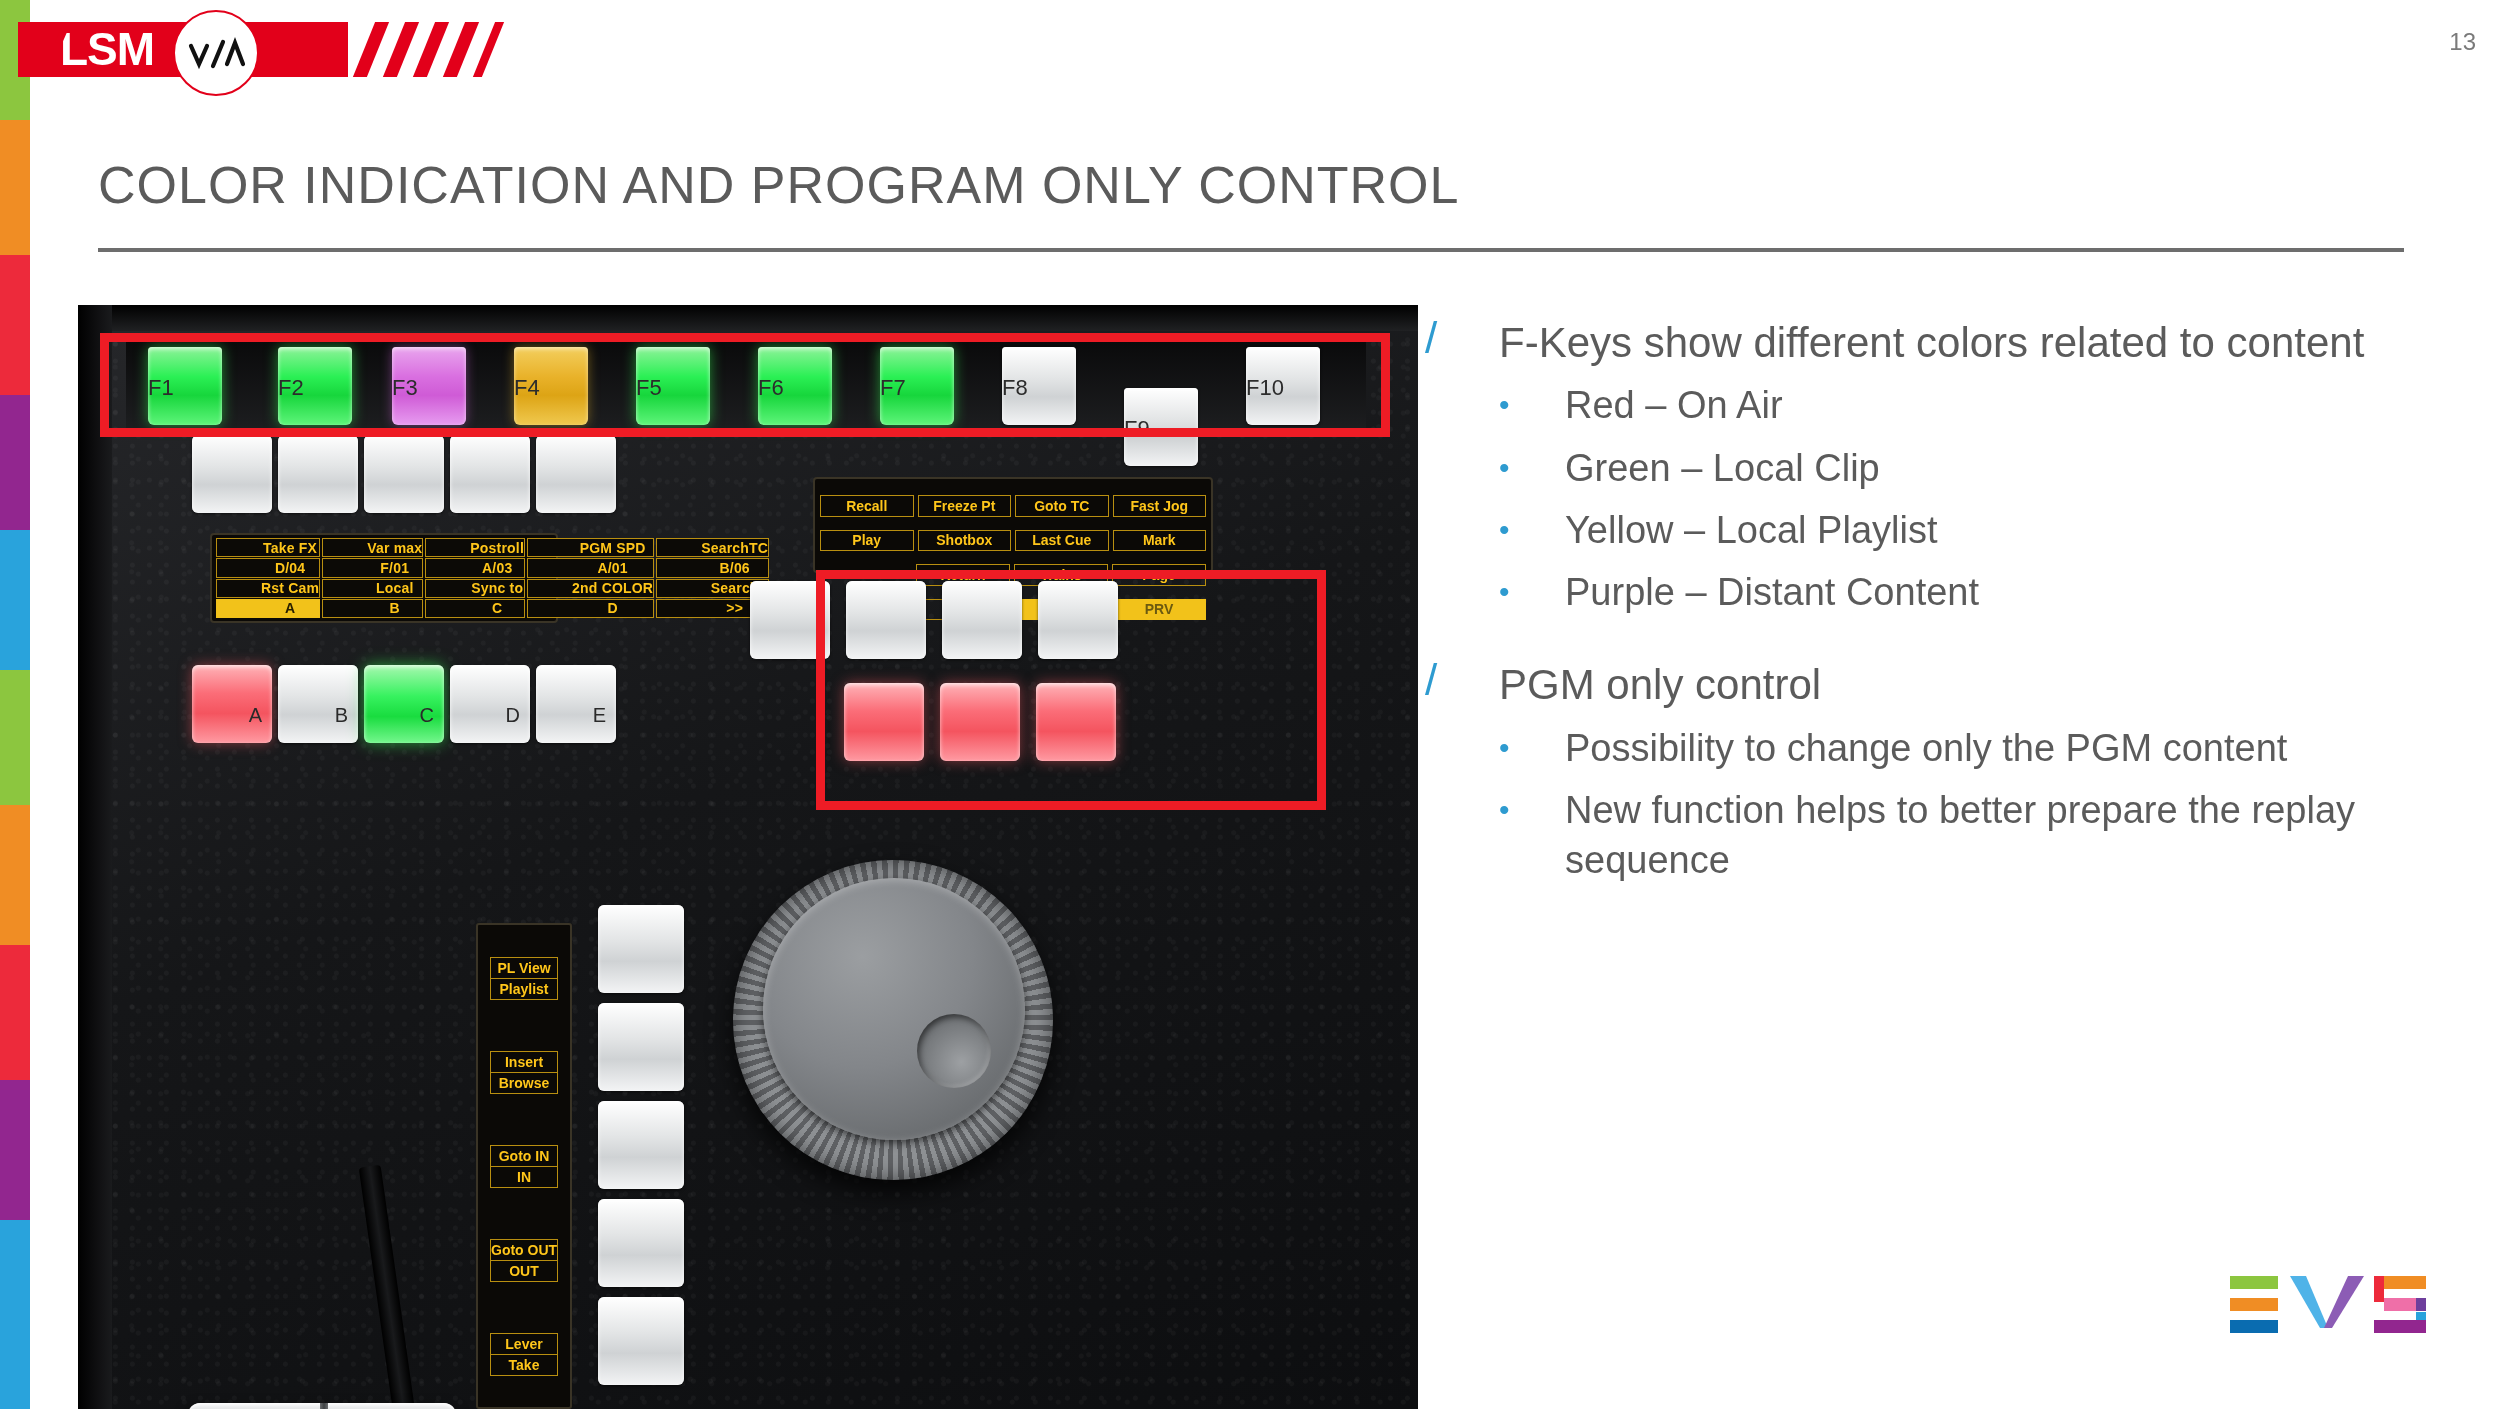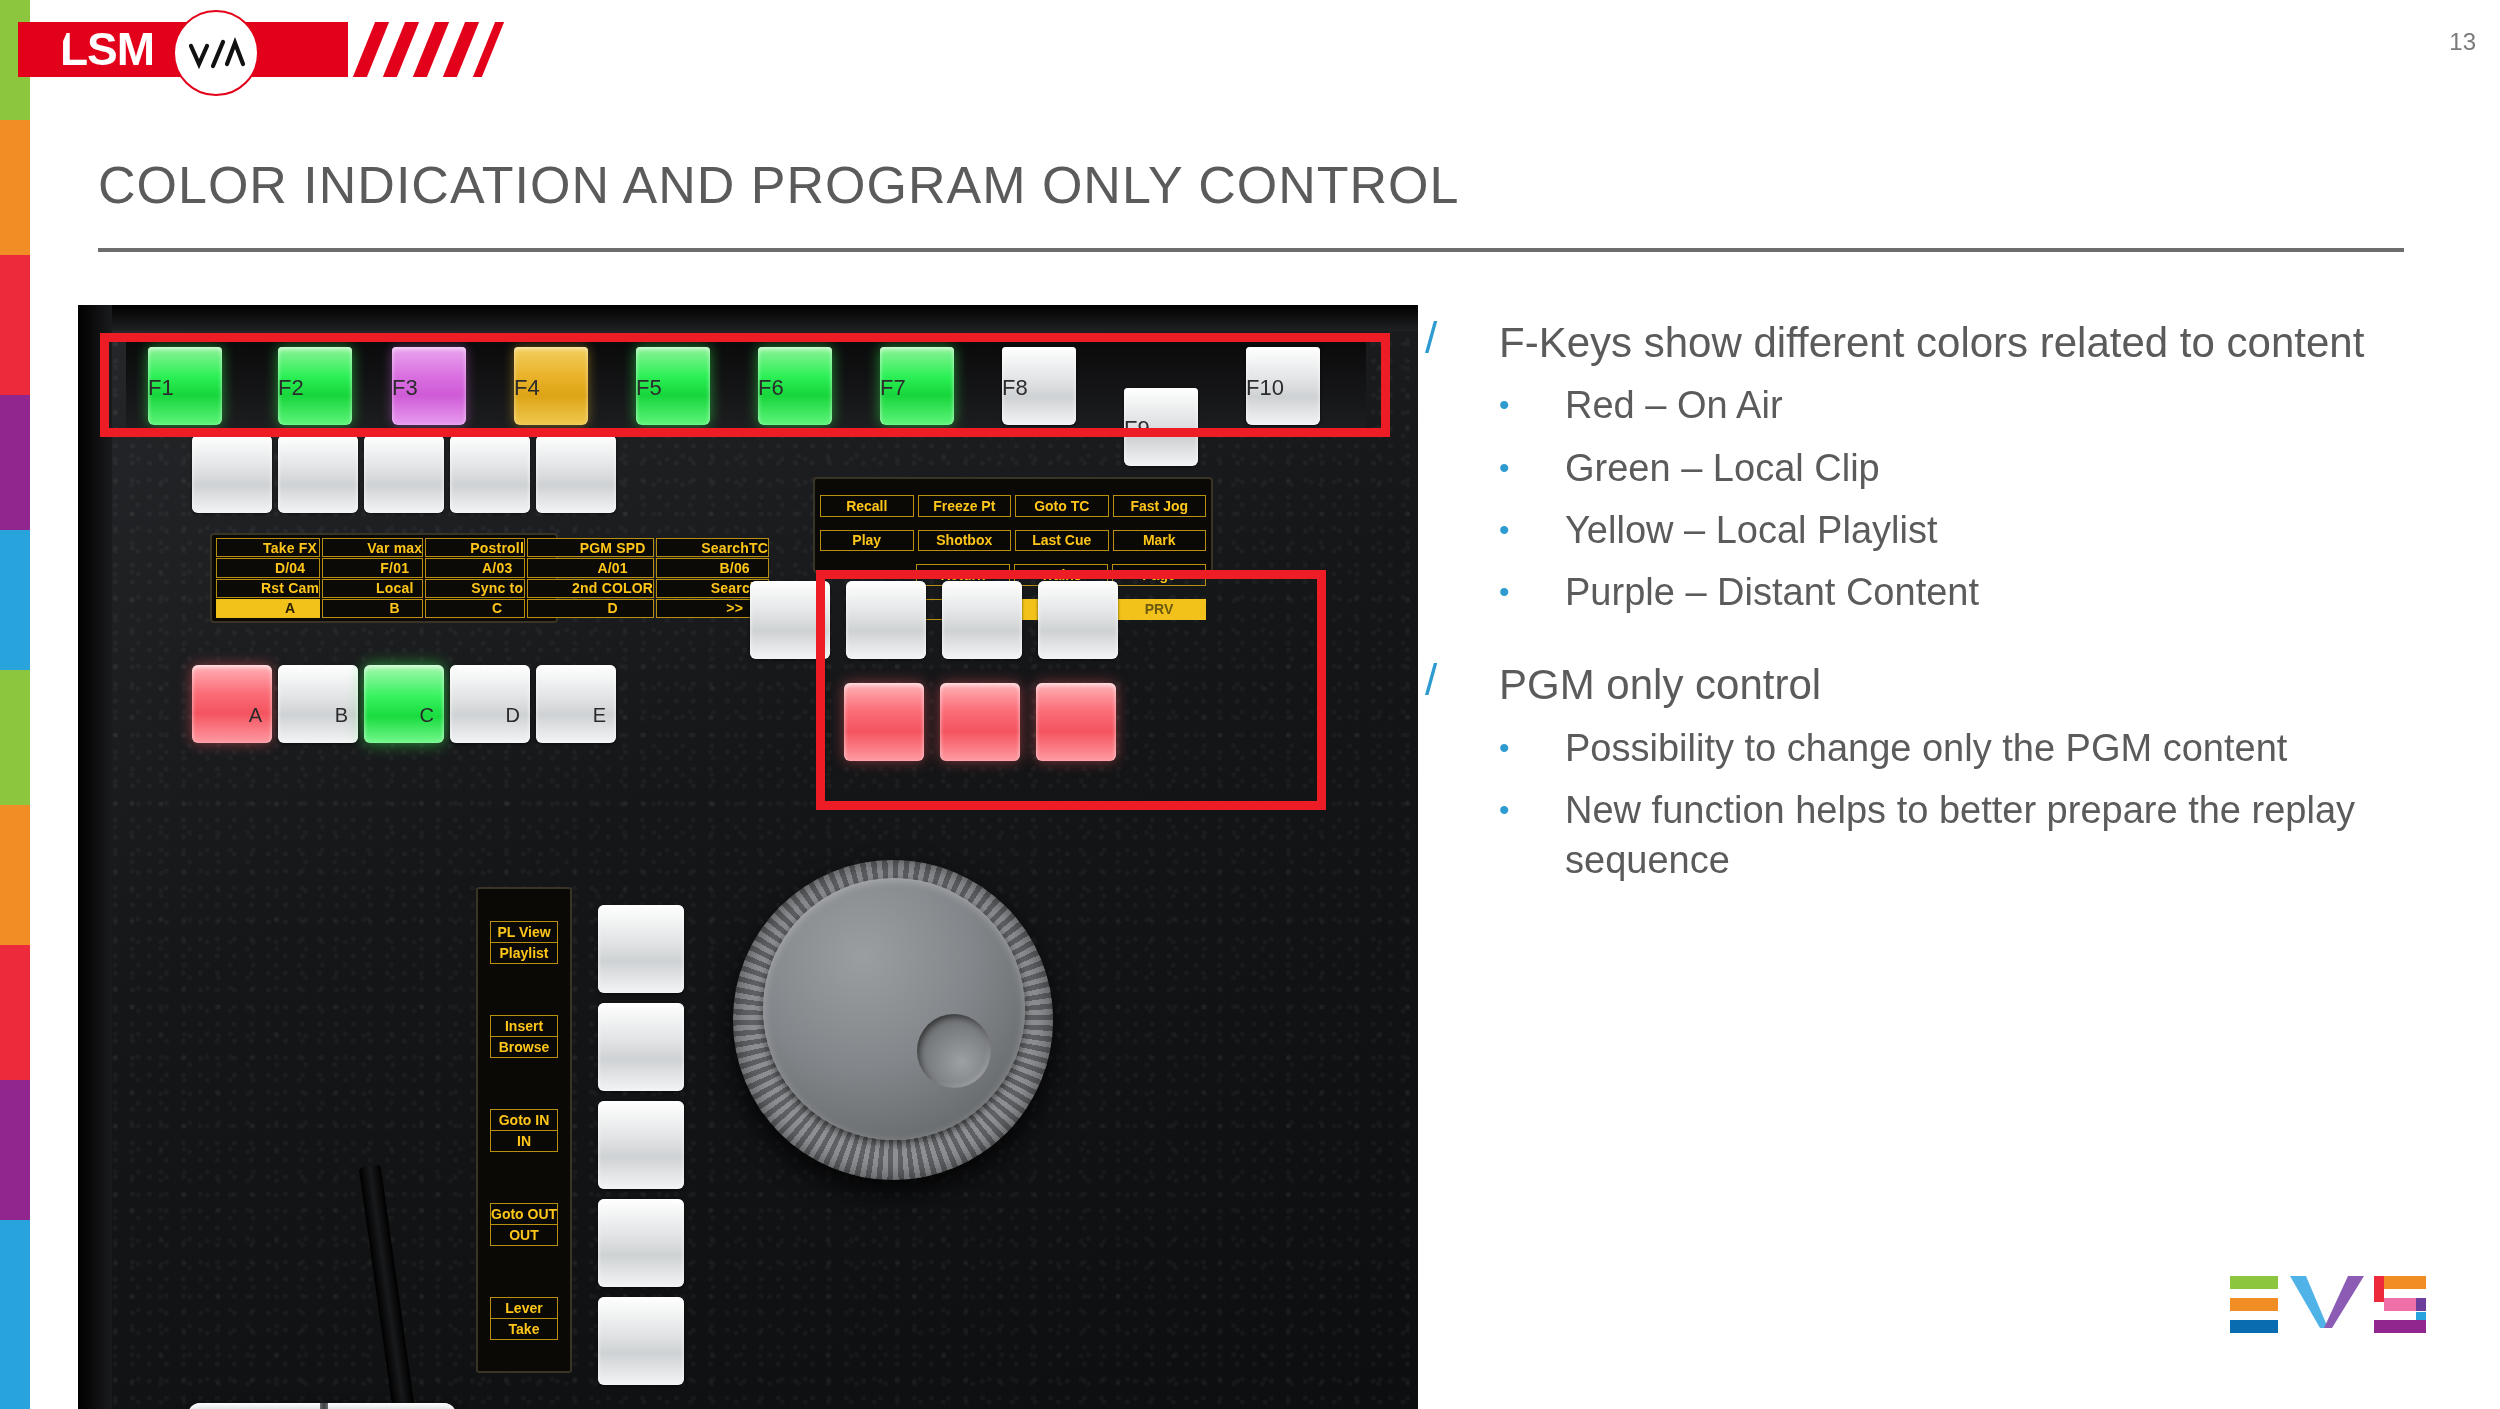--- a/index.html
+++ b/index.html
@@ -109,21 +109,21 @@
   #lcd-right { position:absolute; left:735px; top:172px; width:400px; height:96px;
       background:#0b0906; border:2px solid #3a3426; border-radius:4px; padding:3px; }
   .lcdr-row { display:flex; height:25%;margin-top:13px; }
   .lcdr-cell { flex:1; margin:0 2px; border:1px solid #b98f10; color:#ffc61a;
       font-size:14px; font-weight:bold; display:flex; align-items:center;
       justify-content:center; white-space:nowrap; }
   .lcdr-cell.blank { border:none; }
   .lcdr-cell.hi { background:#f2c21a; color:#6b5a10; border-color:#f2c21a; }
 
   
-  #lcd-strip { position:absolute; left:398px; top:582px; width:96px; height:486px;
+  #lcd-strip { position:absolute; left:398px; top:618px; width:96px; height:486px;
       background:#0b0906; border:2px solid #3a3426; border-radius:3px;
       display:flex; flex-direction:column; justify-content:space-around;
       padding:6px 12px; }
   .strip-group { border:1px solid #b98f10; }
   .strip-cell { color:#ffc61a; font-size:14px; font-weight:bold; text-align:center;
       padding:2px 0; white-space:nowrap; }
   .strip-cell + .strip-cell { border-top:1px solid #b98f10; }
 
   
   #jog-outer { position:absolute; left:655px; top:555px; width:320px; height:320px;

